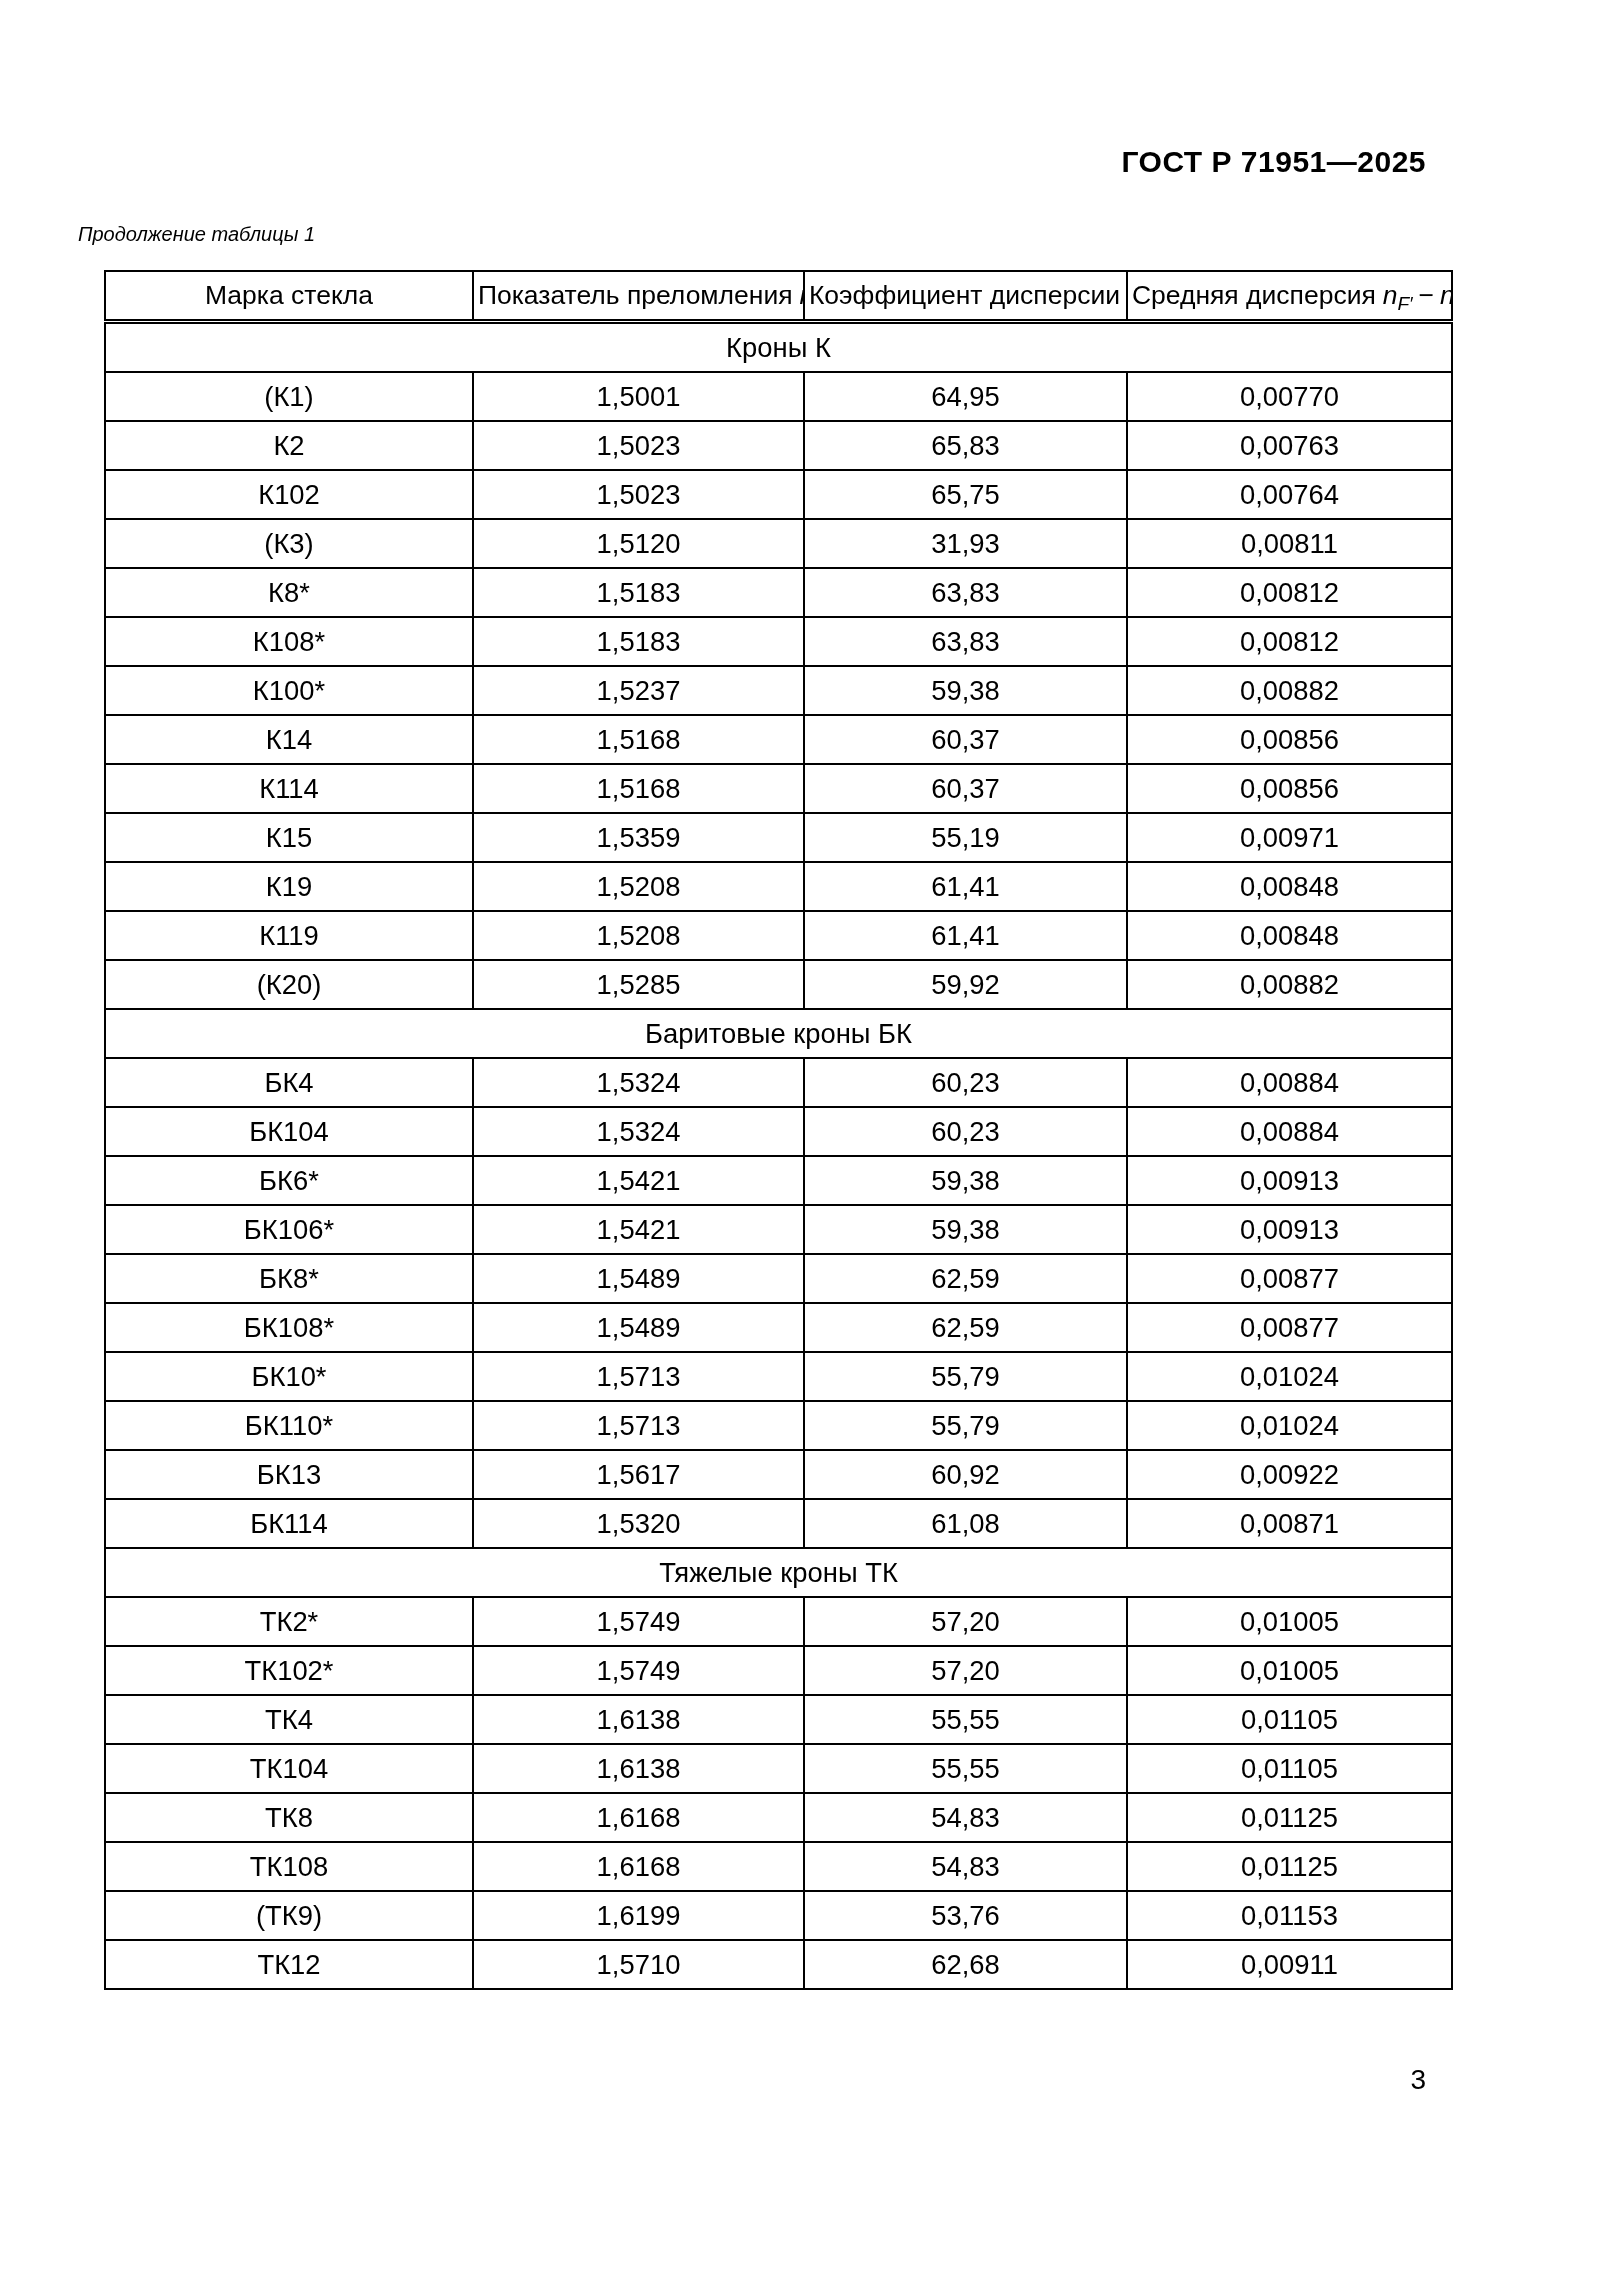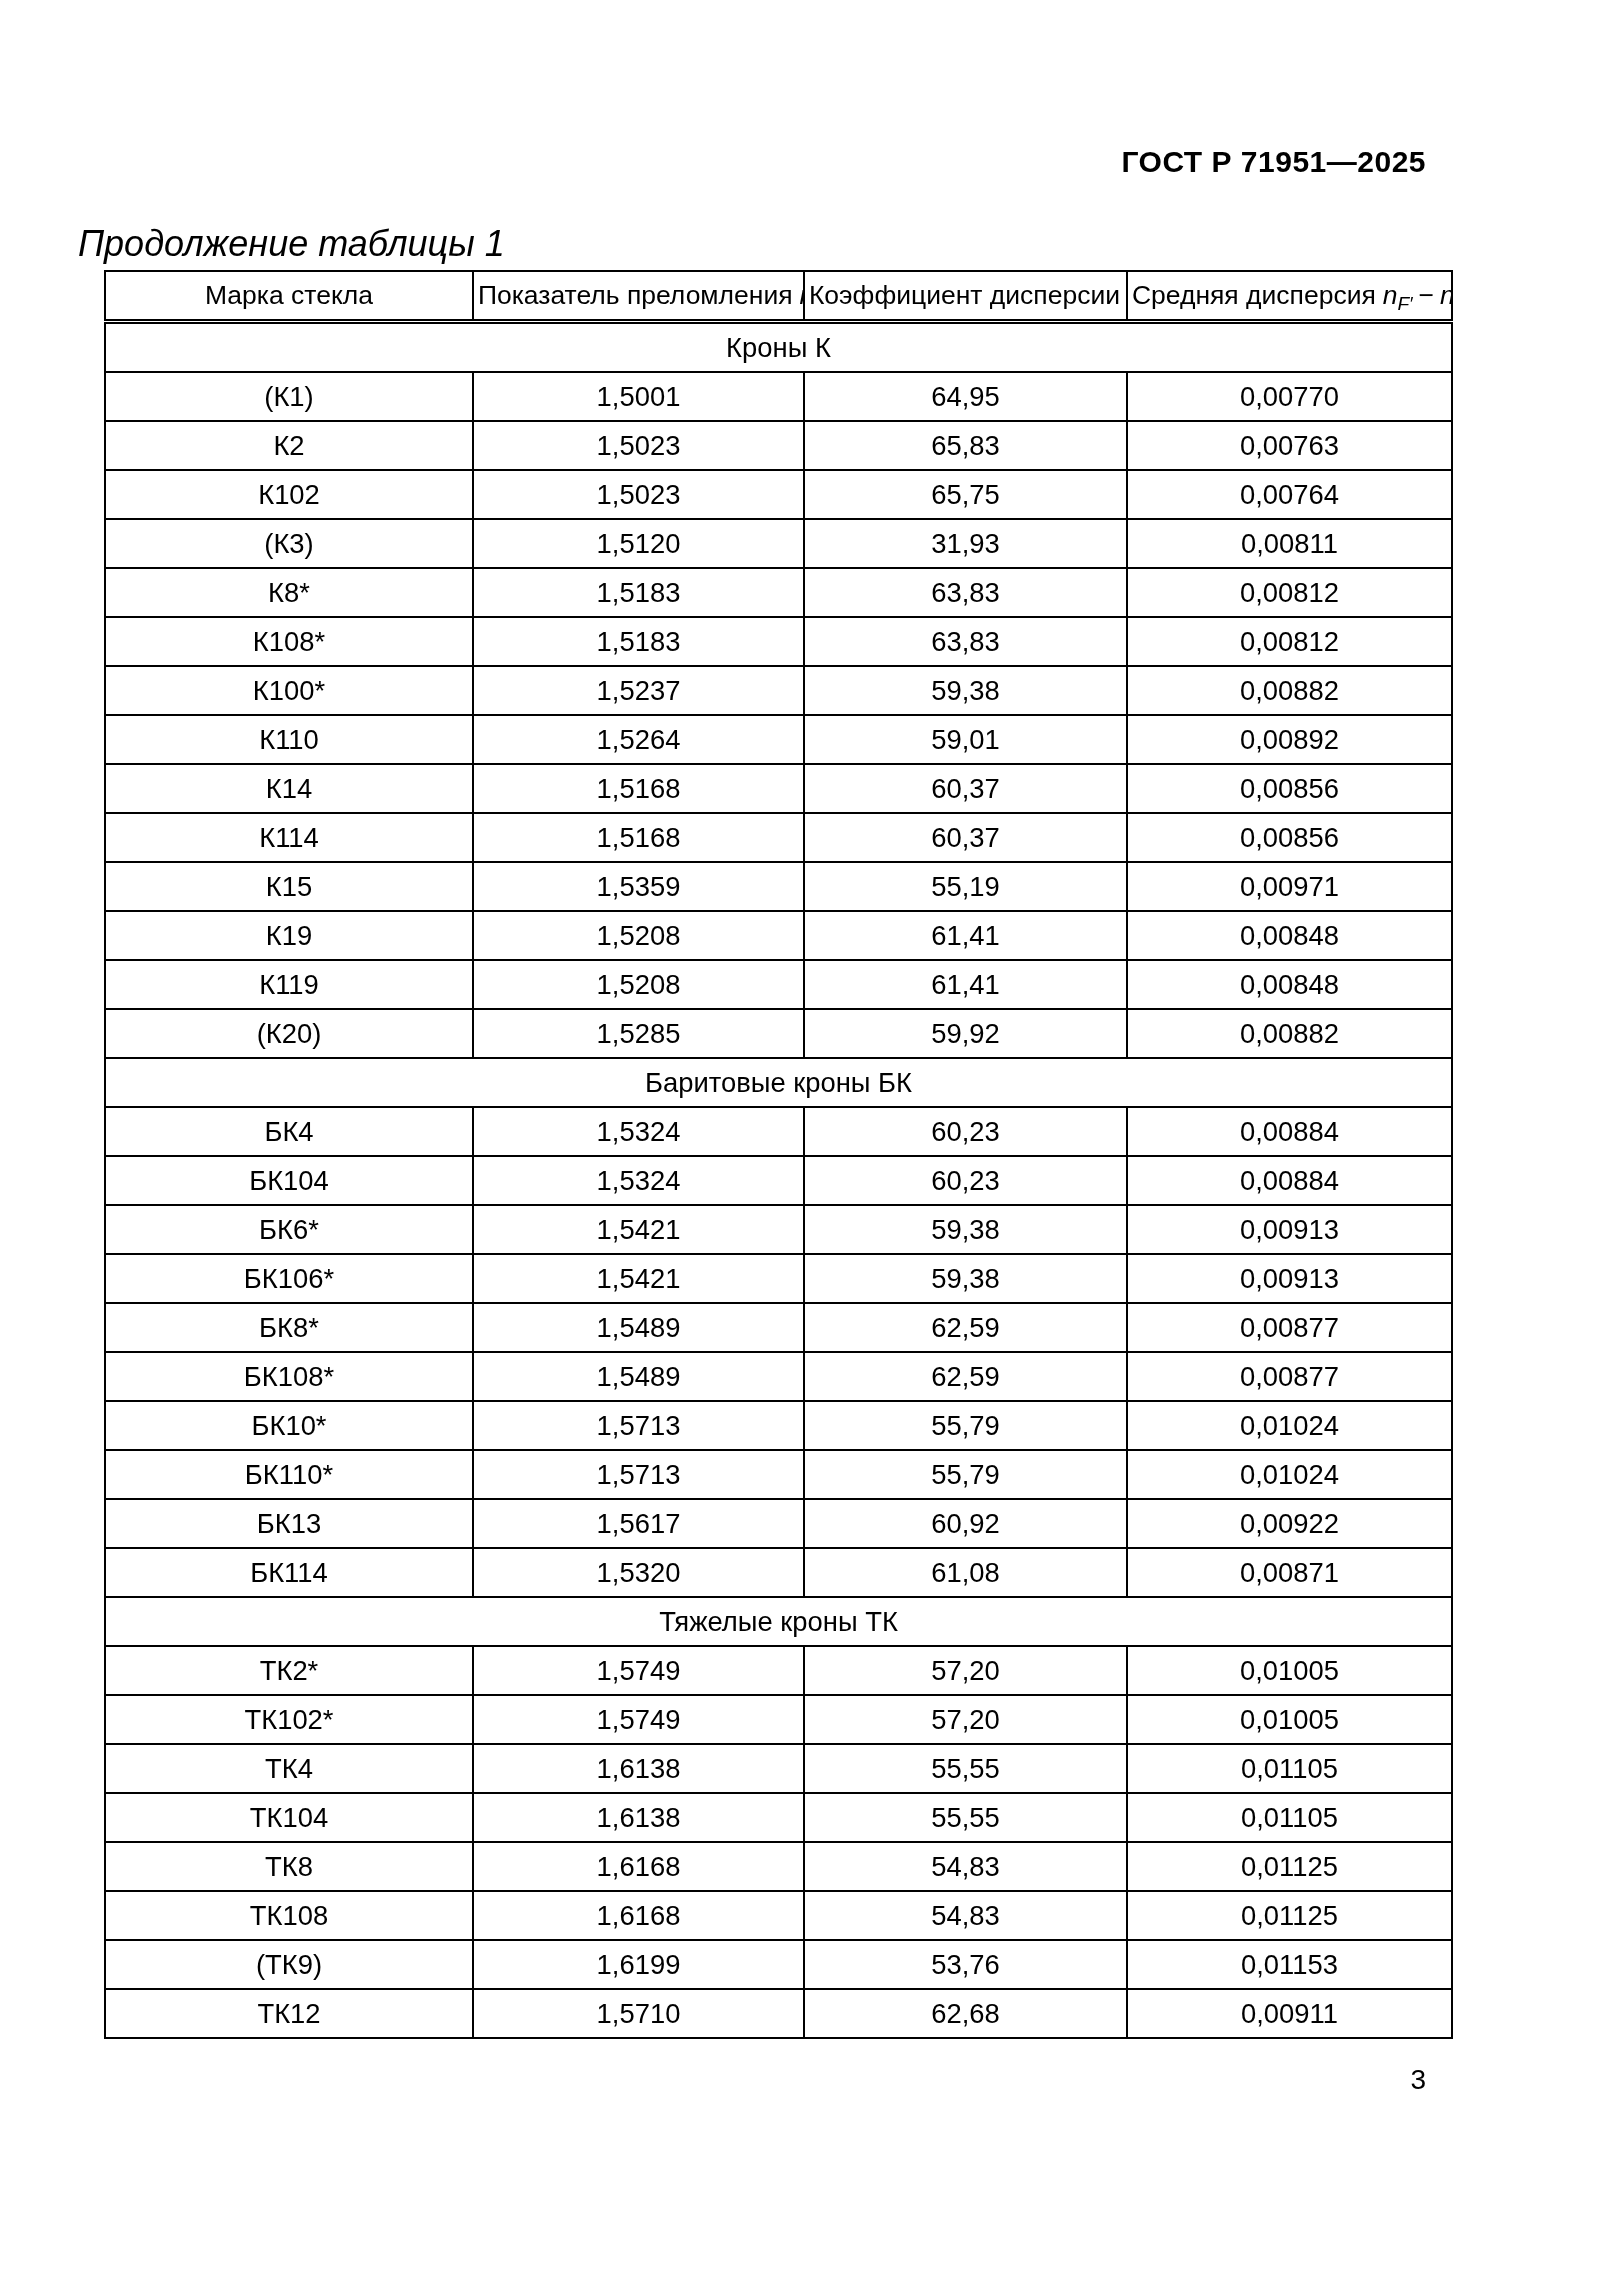--- a/index.html
+++ b/index.html
@@ -23,21 +23,21 @@
     width: 1426px;
     text-align: right;
     font-size: 30px;
     font-weight: bold;
     letter-spacing: 0.5px;
   }
   .caption {
     position: absolute;
     top: 223px;
     left: 78px;
-    font-size: 36px;
+    font-size: 20px;
     font-style: italic;
   }
   table.glass-table {
     position: absolute;
     top: 270px;
     left: 78px;
     width: 1348px;
     border-collapse: collapse;
     table-layout: fixed;
     border: 2.9px solid #000;
@@ -151,26 +151,20 @@
           <td>63,83</td>
           <td>0,00812</td>
         </tr>
         <tr>
           <td>К100*</td>
           <td>1,5237</td>
           <td>59,38</td>
           <td>0,00882</td>
         </tr>
         <tr>
-          <td>К110</td>
-          <td>1,5264</td>
-          <td>59,01</td>
-          <td>0,00892</td>
-        </tr>
-        <tr>
           <td>К14</td>
           <td>1,5168</td>
           <td>60,37</td>
           <td>0,00856</td>
         </tr>
         <tr>
           <td>К114</td>
           <td>1,5168</td>
           <td>60,37</td>
           <td>0,00856</td>

